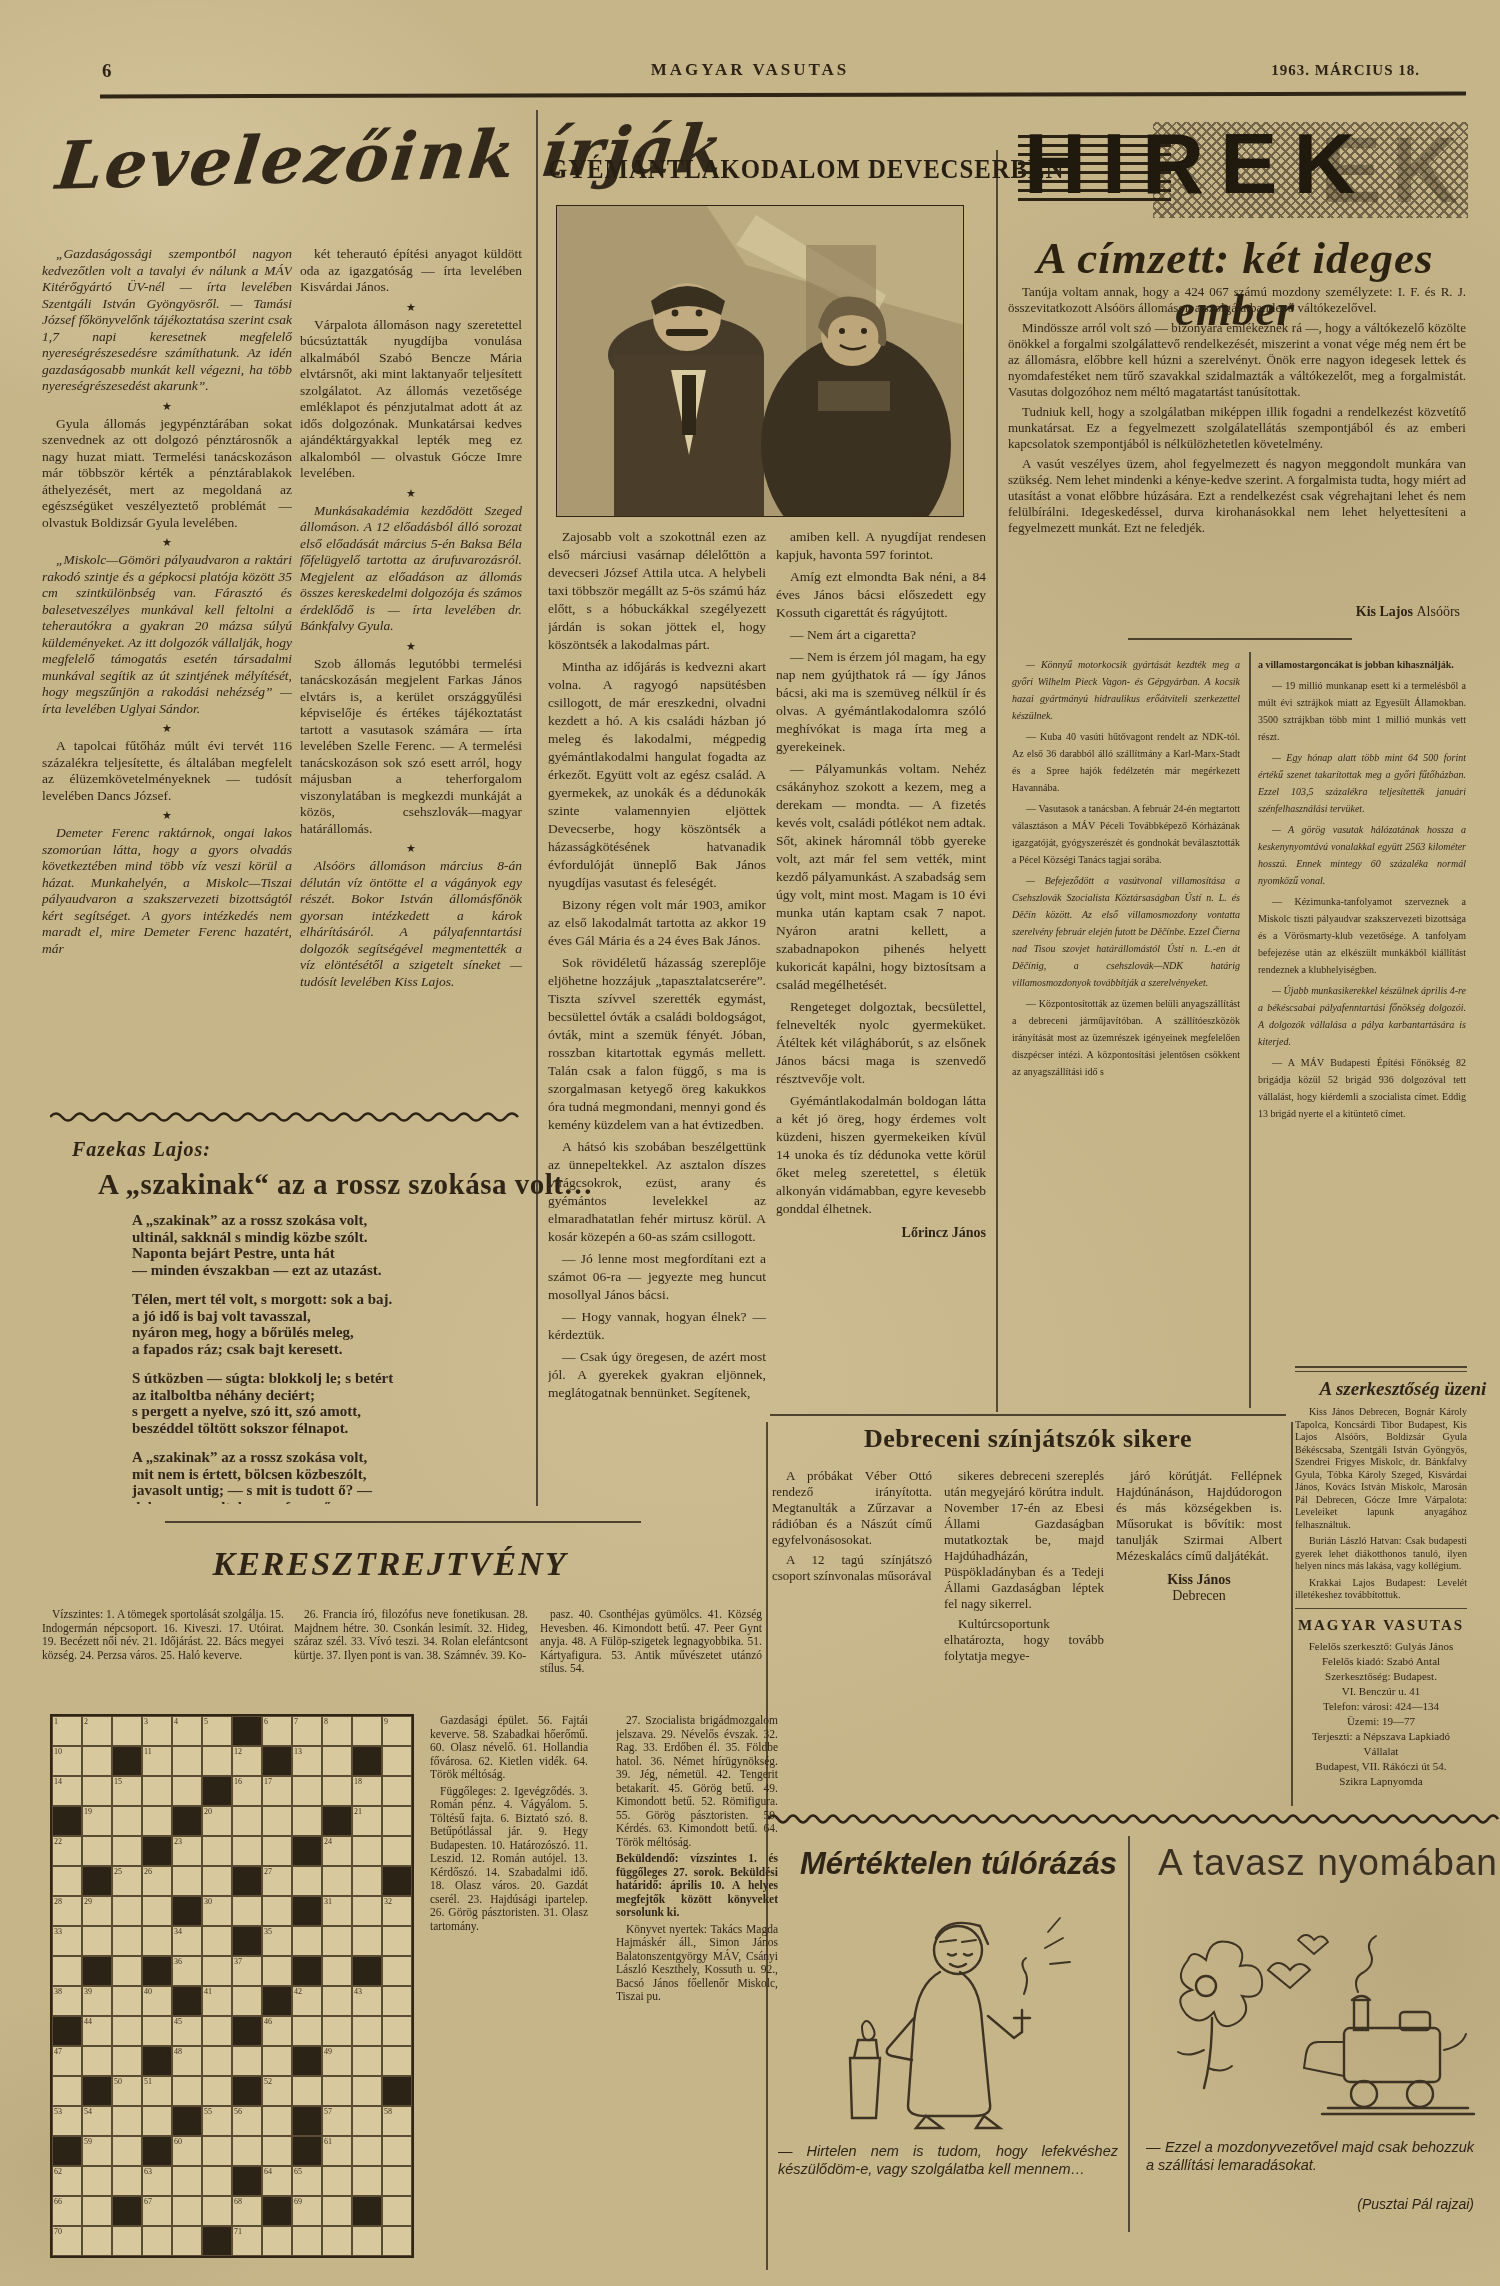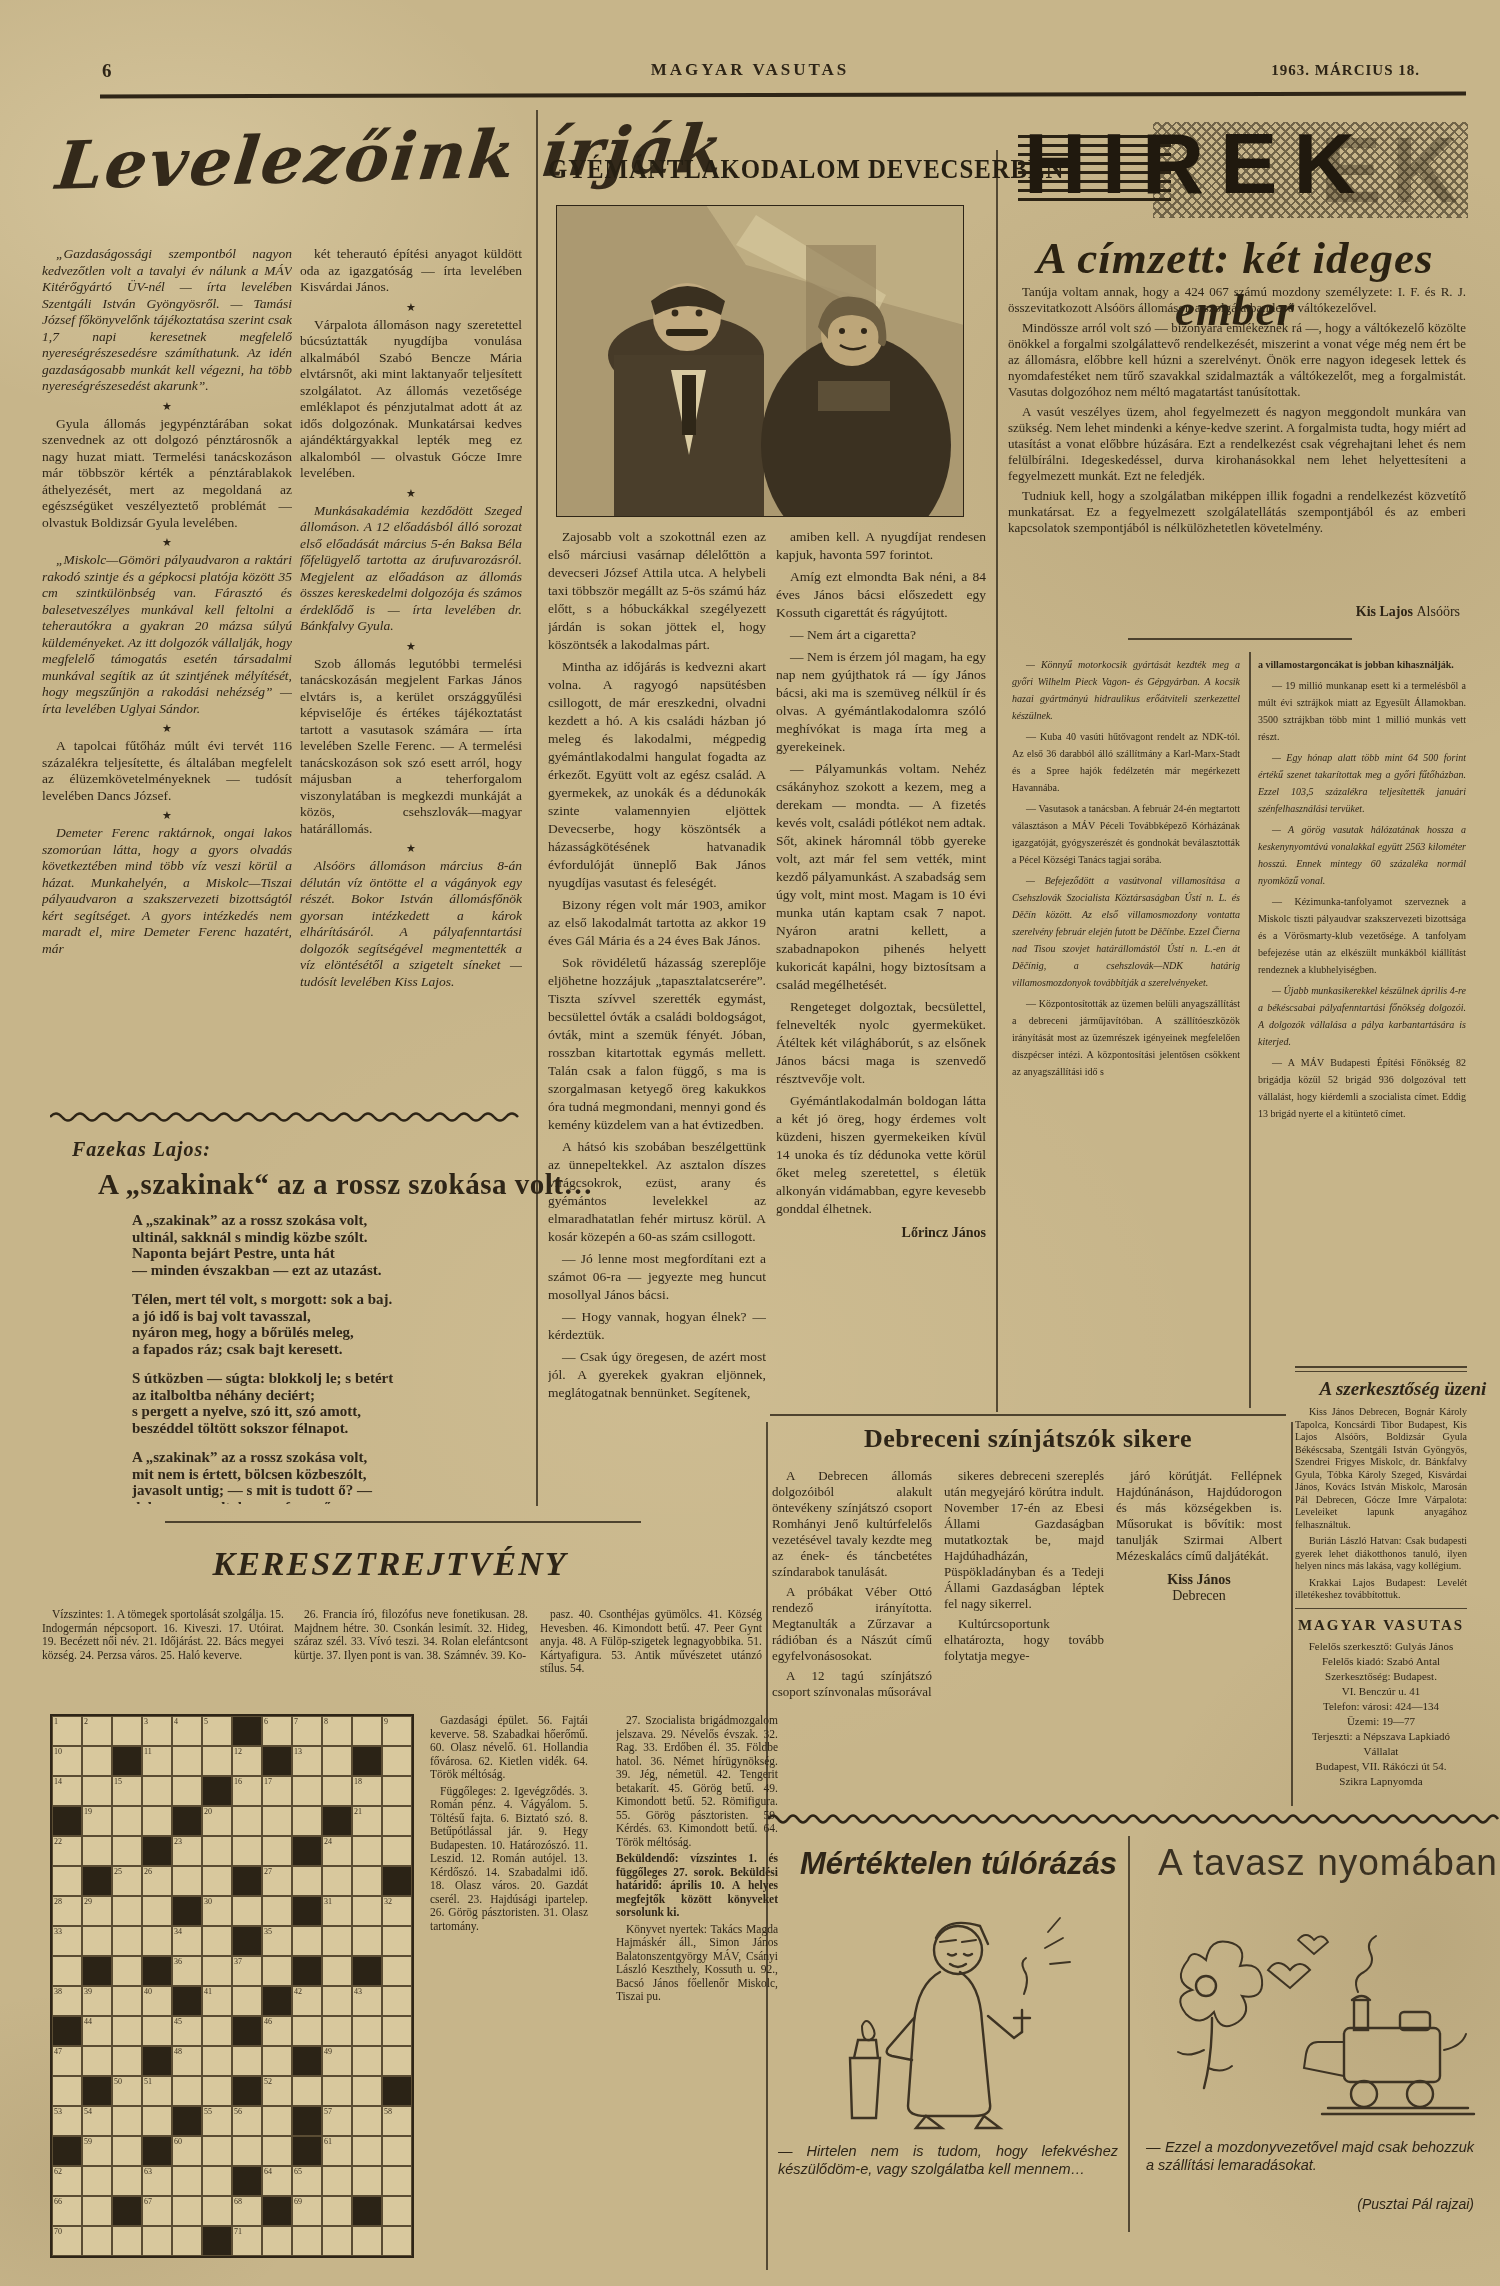--- a/index.html
+++ b/index.html
@@ -630,22 +630,22 @@
   <div class="hirek-logo" style="left:1018px;top:122px;width:450px;height:96px;">
     <div class="hl-stripes"></div>
     <div class="hl-check"></div>
     <div class="hl-ghost">EK</div>
     <div class="hl-word">HIREK</div>
   </div>
   <div class="abs cimzett" style="left:1000px;top:232px;width:470px;text-align:center;">A címzett: két ideges ember</div>
   <div class="col intro" style="left:1008px;top:284px;width:458px;height:322px;">
       <p>Tanúja voltam annak, hogy a 424 067 számú mozdony személyzete: I. F. és R. J. összevitatkozott Alsóörs állomáson a szolgálatban levő váltókezelővel.</p>
       <p>Mindössze arról volt szó — bizonyára emlékeznek rá —, hogy a váltókezelő közölte önökkel a forgalmi szolgálattevő rendelkezését, miszerint a vonat vége még nem ért be az állomásra, előbbre kell húzni a szerelvényt. Önök erre nagyon idegesek lettek és nyomdafestéket nem tűrő szavakkal szidalmazták a váltókezelőt, meg a forgalmistát. Vasutas dolgozóhoz nem méltó magatartást tanúsítottak.</p>
+      <p>Tudniuk kell, hogy a szolgálatban miképpen illik fogadni a rendelkezést közvetítő munkatársat. Ez a fegyelmezett szolgálatellátás szempontjából és az emberi kapcsolatok szempontjából is nélkülözhetetlen követelmény.</p>
       <p>A vasút veszélyes üzem, ahol fegyelmezett és nagyon meggondolt munkára van szükség. Nem lehet mindenki a kénye-kedve szerint. A forgalmista tudta, hogy miért ad utasítást a vonat előbbre húzására. Ezt a rendelkezést csak végrehajtani lehet és nem felülbírálni. Idegeskedéssel, durva kirohanásokkal nem lehet helyettesíteni a fegyelmezett munkát. Ezt ne feledjék.</p>
-      <p>Tudniuk kell, hogy a szolgálatban miképpen illik fogadni a rendelkezést közvetítő munkatársat. Ez a fegyelmezett szolgálatellátás szempontjából és az emberi kapcsolatok szempontjából is nélkülözhetetlen követelmény.</p>
     </div>
   <div class="abs sig-line" style="left:1130px;top:604px;width:330px;">
     <b>Kis Lajos</b>&nbsp;<span>Alsóörs</span>
   </div>
   <div class="hrule" style="left:1128px;top:638px;width:224px;"></div>
   <div class="col news" style="left:1012px;top:656px;width:228px;height:752px;">
       <p class="it">— Könnyű motorkocsik gyártását kezdték meg a győri Wilhelm Pieck Vagon- és Gépgyárban. A kocsik hazai gyártmányú hidraulikus erőátviteli szerkezettel készülnek.</p>
       <p>— Kuba 40 vasúti hűtővagont rendelt az NDK-tól. Az első 36 darabból álló szállítmány a Karl-Marx-Stadt és a Spree hajók fedélzetén már megérkezett Havannába.</p>
       <p>— Vasutasok a tanácsban. A február 24-én megtartott választáson a MÁV Péceli Továbbképező Kórházának igazgatóját, gyógyszerészét és gondnokát beválasztották a Pécel Községi Tanács tagjai sorába.</p>
       <p class="it">— Befejeződött a vasútvonal villamosítása a Csehszlovák Szocialista Köztársaságban Ústí n. L. és Děčín között. Az első villamosmozdony vontatta szerelvény február elején futott be Děčínbe. Ezzel Čierna nad Tisou szovjet határállomástól Ústí n. L.-en át Děčínig, a csehszlovák—NDK határig villamosmozdonyok továbbítják a szerelvényeket.</p>
@@ -683,21 +683,20 @@
         <p>Terjeszti: a Népszava Lapkiadó</p>
         <p>Vállalat</p>
         <p>Budapest, VII. Rákóczi út 54.</p>
         <p>Szikra Lapnyomda</p>
       </div>
   </div>
 
   <div class="hrule" style="left:770px;top:1414px;width:516px;"></div>
   <div class="abs debr-title" style="left:770px;top:1424px;width:516px;">Debreceni színjátszók sikere</div>
   <div class="col debr" style="left:772px;top:1468px;width:160px;height:340px;">
-      <p>A Debrecen állomás dolgozóiból alakult öntevékeny színjátszó csoport Romhányi Jenő kultúrfelelős vezetésével tavaly kezdte meg az ének- és táncbetétes színdarabok tanulását.</p>
       <p>A próbákat Véber Ottó rendező irányította. Megtanulták a Zűrzavar a rádióban és a Nászút című egyfelvonásosokat.</p>
       <p>A 12 tagú színjátszó csoport színvonalas műsorával</p>
     </div>
   <div class="col debr" style="left:944px;top:1468px;width:160px;height:340px;">
       <p>sikeres debreceni szereplés után megyejáró körútra indult. November 17-én az Ebesi Állami Gazdaságban mutatkoztak be, majd Hajdúhadházán, Püspökladányban és a Tedeji Állami Gazdaságban léptek fel nagy sikerrel.</p>
       <p>Kultúrcsoportunk elhatározta, hogy tovább folytatja megye-</p>
     </div>
   <div class="col debr" style="left:1116px;top:1468px;width:166px;height:340px;">
     <div>
         <p>járó körútját. Fellépnek Hajdúnánáson, Hajdúdorogon és más községekben is. Műsorukat is bővítik: most tanulják Szirmai Albert Mézeskalács című daljátékát.</p>

